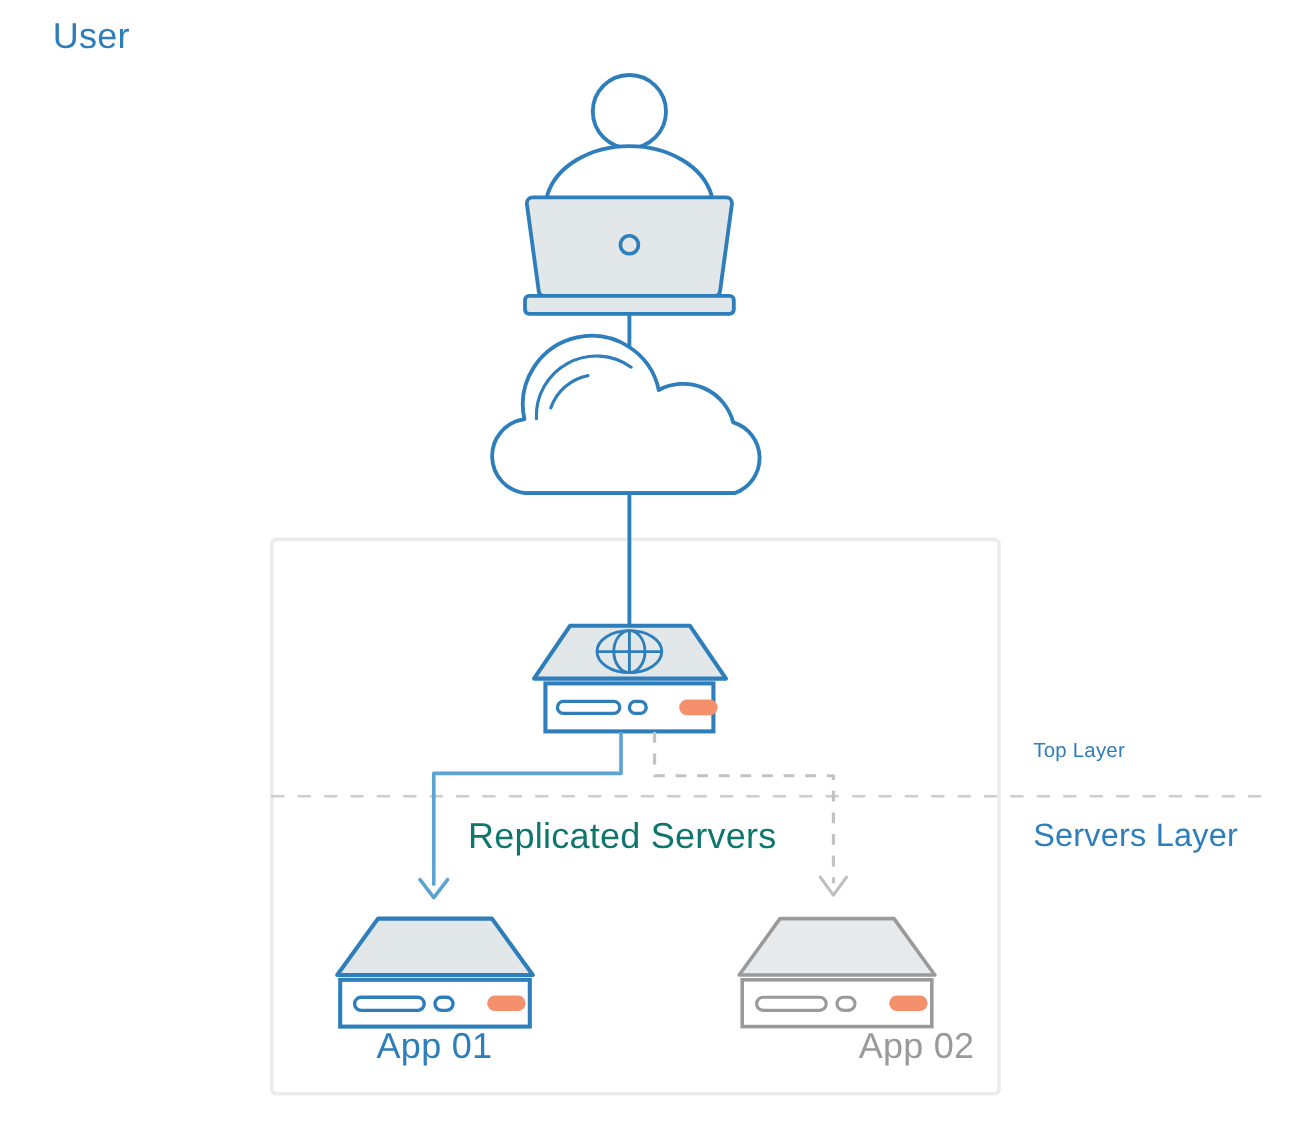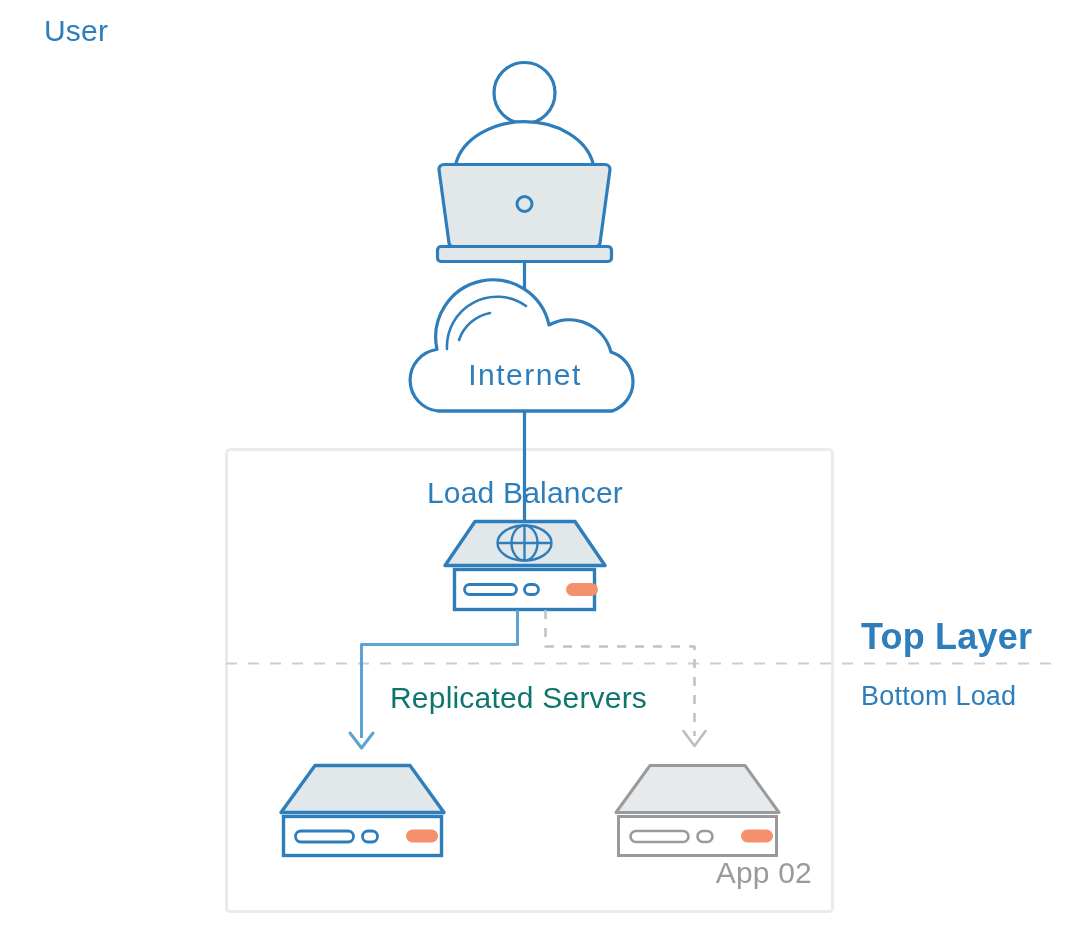--- a/index.html
+++ b/index.html
@@ -54,23 +54,22 @@
     font-size: 30px;
     color: #2E7EBB;
   }
   #label-replicated {
     left: 390px; top: 681px;
     font-size: 30px;
     color: #0f766e;
   }
   #label-toplayer {
     left: 861px; top: 616px;
-    font-size: 36px;
+    font-size: 17px;
     color: #2E7EBB;
-    font-weight: bold;
   }
   #label-bottomlayer {
     left: 861px; top: 681px;
     font-size: 27px;
     color: #2E7EBB;
   }
   #label-app01 {
     left: 247px; top: 856px; width: 230px;
     text-align: center;
     font-size: 30px;
@@ -166,26 +165,25 @@
       <rect x="618.5" y="816.5" width="158" height="39" fill="#FFFFFF" stroke="#9A9A9A" stroke-width="3"></rect>
       <rect x="630.5" y="831" width="58" height="11" rx="5.5" ry="5.5" fill="#FFFFFF" stroke="#9A9A9A" stroke-width="2.6"></rect>
       <rect x="697.5" y="831" width="15" height="11" rx="5.5" ry="5.5" fill="#FFFFFF" stroke="#9A9A9A" stroke-width="2.6"></rect>
       <rect x="741" y="829.5" width="32" height="13" rx="6.5" ry="6.5" fill="#F4906B"></rect>
     </g>
 
   </svg>
 
   <div class="lbl" id="label-user">User</div>
 
-  <div class="lbl" id="label-internet">Internet</div>
 
-  <div class="lbl" id="label-loadbalancer">Load Balancer</div>
 
   <div class="lbl" id="label-replicated">Replicated Servers</div>
 
   <div class="lbl" id="label-toplayer">Top Layer</div>
 
-  <div class="lbl" id="label-bottomlayer">Bottom Load</div>
+  <div class="lbl" id="label-bottomlayer">Servers Layer</div>
 
+  <div class="lbl" id="label-app01">App 01</div>
 
   <div class="lbl" id="label-app02">App 02</div>
 
 </div>
 
 </body></html>

